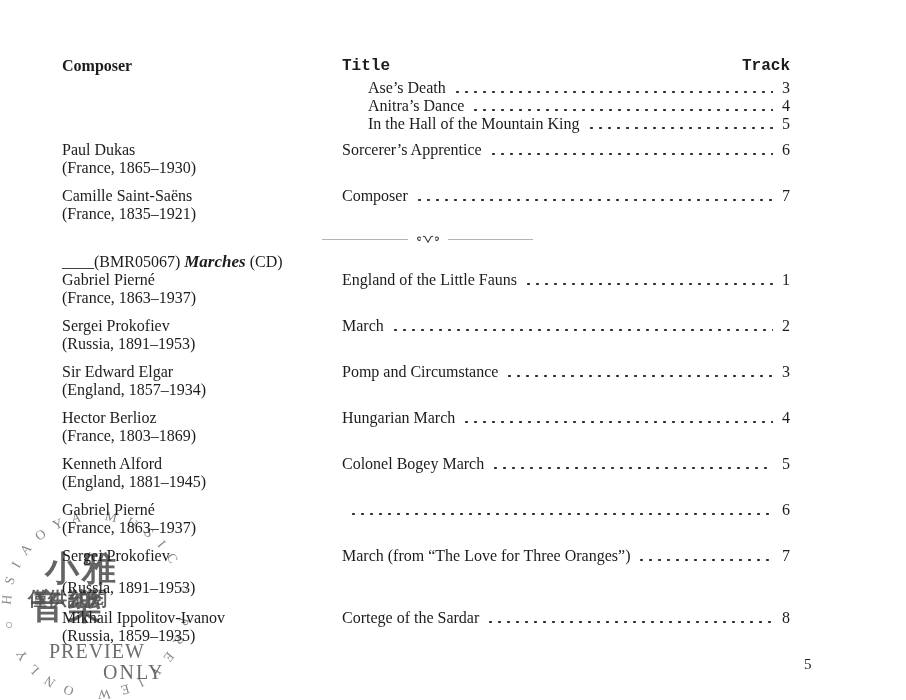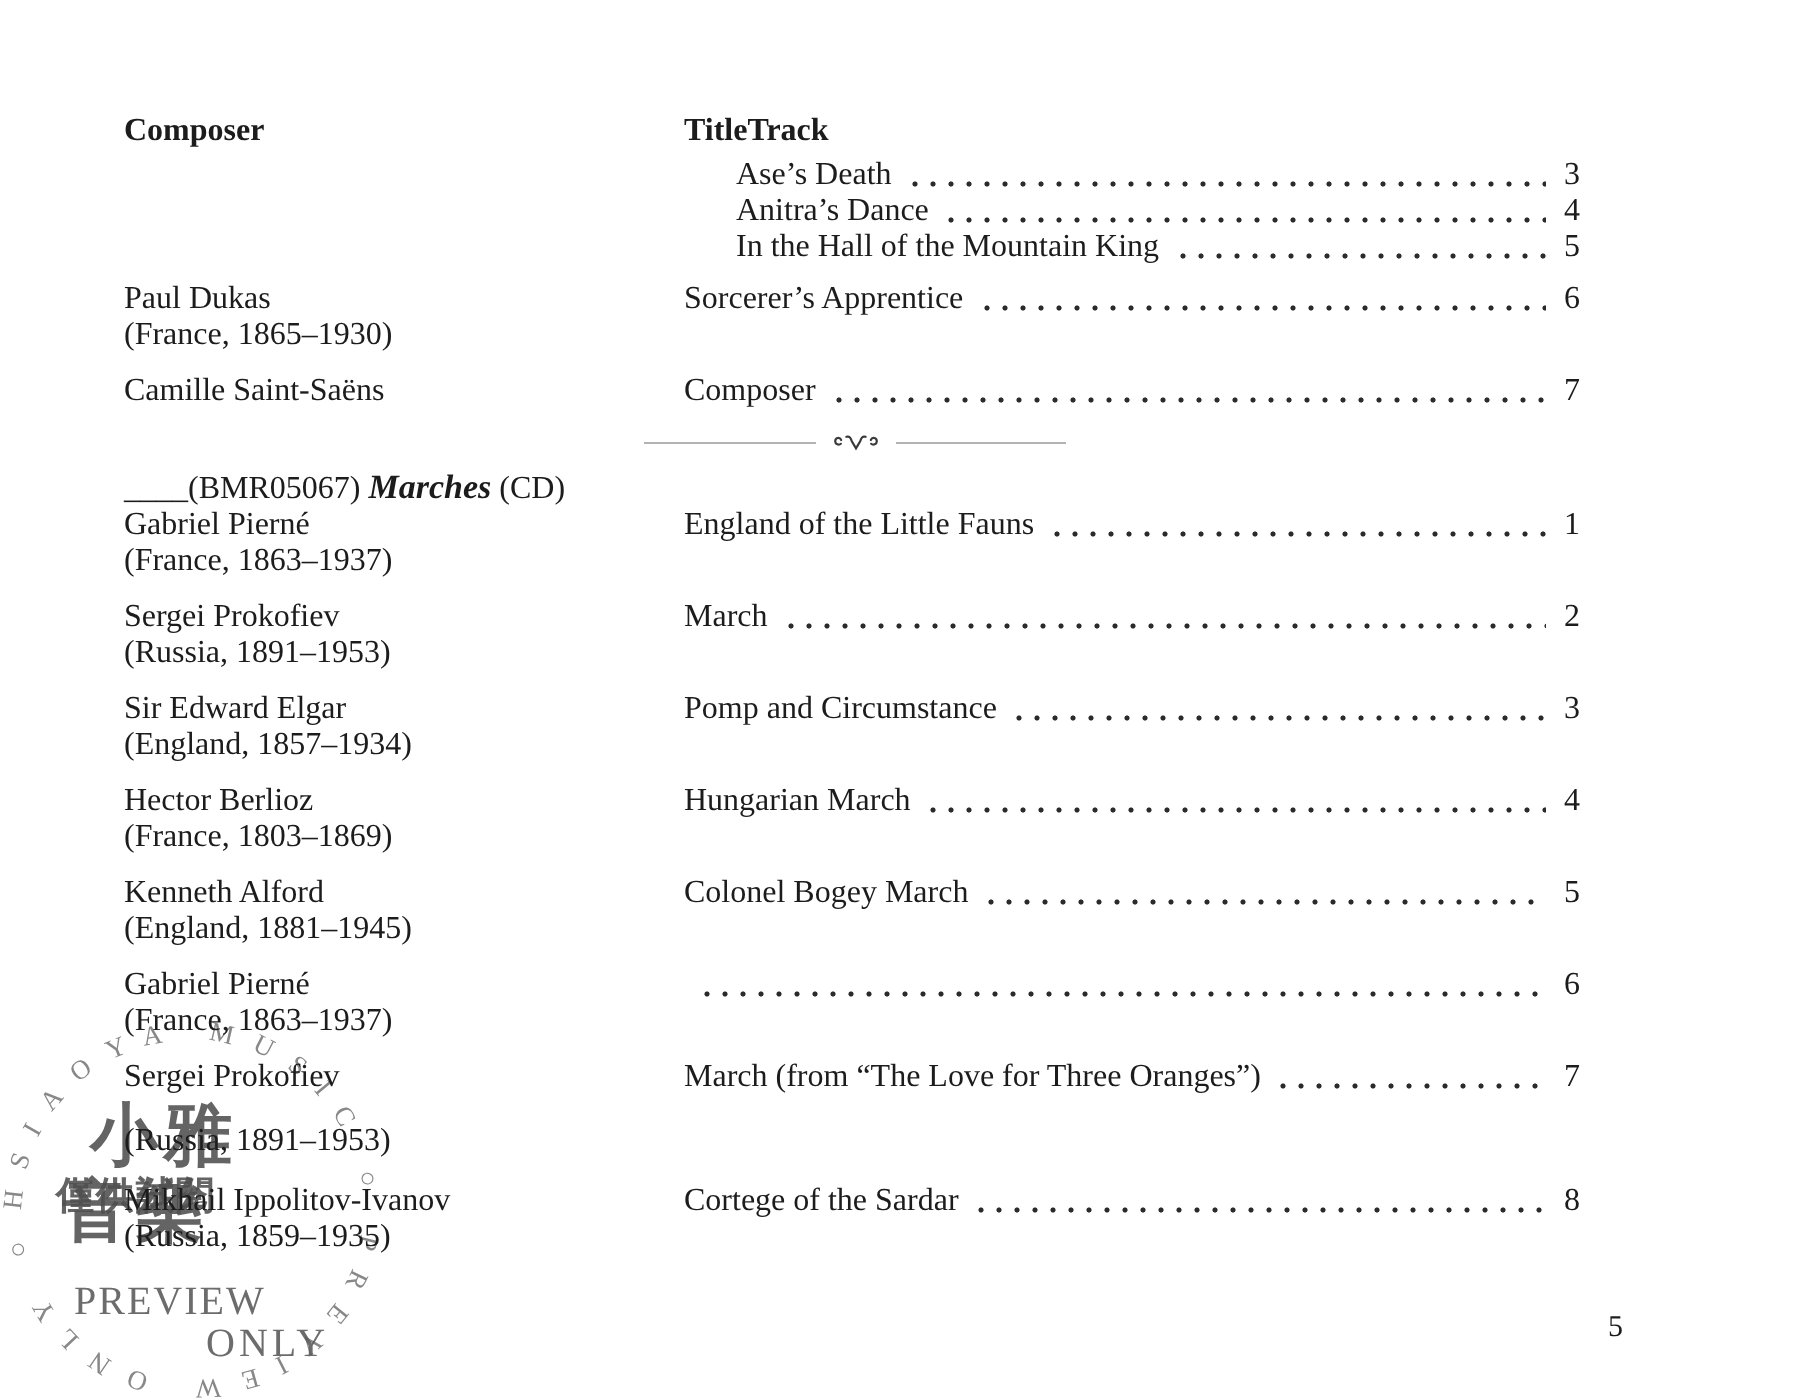--- a/index.html
+++ b/index.html
@@ -14,40 +14,40 @@
 
   
   .watermark{position:absolute;left:0;top:0;width:906px;height:700px;pointer-events:none;}
   .wm-ring{position:absolute;left:-6px;top:499px;opacity:.82;}
   .wm-ring text{fill:#6e6e6e;font-family:"Liberation Serif","DejaVu Serif",serif;font-size:13.5px;letter-spacing:10px;}
   .wm-cn{position:absolute;font-weight:bold;color:#4f4f4f;opacity:.88;line-height:1;}
   .wm-cn1{left:45px;top:552px;font-size:34px;letter-spacing:3px;}
   .wm-cn2{left:31px;top:590px;font-size:34px;letter-spacing:3px;}
   .wm-cn3{left:28px;top:589px;font-size:19px;letter-spacing:1px;}
   .wm-en{position:absolute;color:#5d5d5d;opacity:.9;font-size:20px;line-height:1;}
-  .wm-en1{left:37px;top:641px;letter-spacing:1px;}
+  .wm-en1{left:49px;top:641px;letter-spacing:1px;}
   .wm-en2{left:63px;top:662px;letter-spacing:2px;margin-left:40px;}
 
   
   .content{position:absolute;left:62px;top:57px;width:728px;}
   .row{display:flex;align-items:flex-start;margin-bottom:10px;}
   .col-composer{width:280px;flex:0 0 280px;}
   .col-title{flex:1;min-width:0;}
   .name,.dates{font-size:16px;line-height:18px;}
   .titleline{display:flex;align-items:baseline;font-size:16px;line-height:18px;}
   .titleline .t{white-space:nowrap;}
   .leader{
     flex:1;align-self:flex-end;height:4px;margin:0 5px 3px 7px;
     background-image:radial-gradient(circle,#2b2b2b 1.05px,rgba(0,0,0,0) 1.5px);
     background-size:9px 4px;background-position:left center;background-repeat:repeat-x;
   }
   .track{flex:0 0 auto;min-width:12px;text-align:right;}
   .header-row{margin-bottom:4px;}
   .bold{font-weight:bold;}
-  .header-titleline{display:flex;font-size:16px;line-height:18px;}
+  .header-titleline{display:flex;justify-content:space-between;font-size:16px;line-height:18px;font-family:Liberation Mono, monospace;}
   .continued{margin-bottom:8px;}
   .indent{padding-left:26px;}
 
   .divider{display:flex;align-items:center;width:211px;margin:9px 0 7px 260px;}
   .divider .line{flex:1;height:1px;background:#b3b3b3;}
   .divider .orn{margin:0 7px;flex:0 0 auto;}
 
   .album-line{font-size:16px;line-height:19px;white-space:nowrap;}
   .album-title{font-weight:bold;font-style:italic;font-size:17px;}
 
@@ -122,20 +122,21 @@
           <span class="t">Sorcerer’s Apprentice</span>
           <span class="leader"></span>
           <span class="track">6</span>
         </div>
       </div>
     </div>
 
     <div class="row">
       <div class="col-composer">
         <div class="name">Camille Saint-Saëns</div>
+        <div class="dates">(France, 1835–1921)</div>
       </div>
       <div class="col-title">
         <div class="titleline">
           <span class="t">Composer</span>
           <span class="leader"></span>
           <span class="track">7</span>
         </div>
       </div>
     </div>
 

